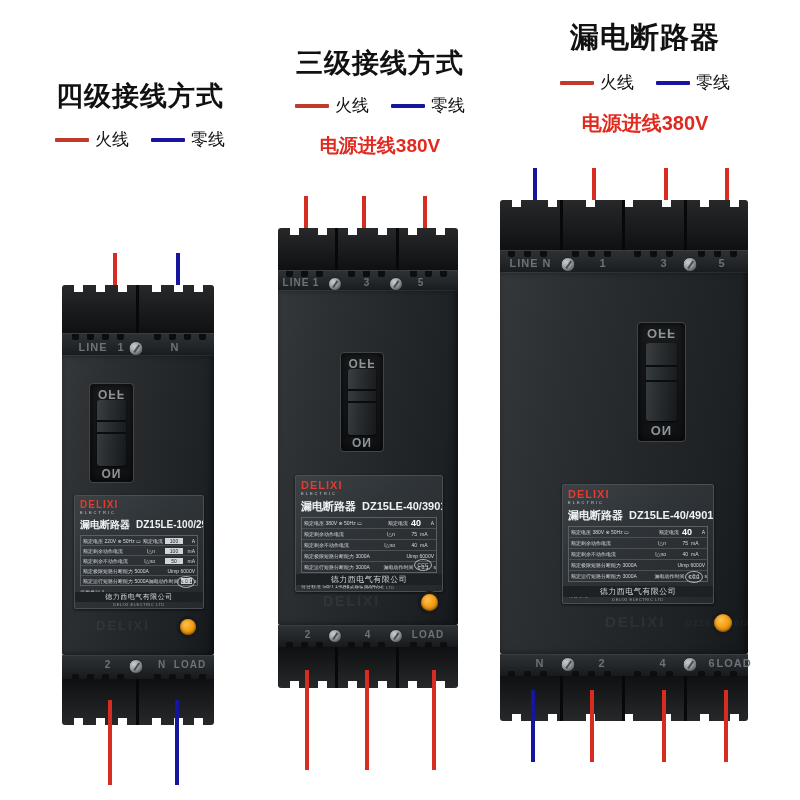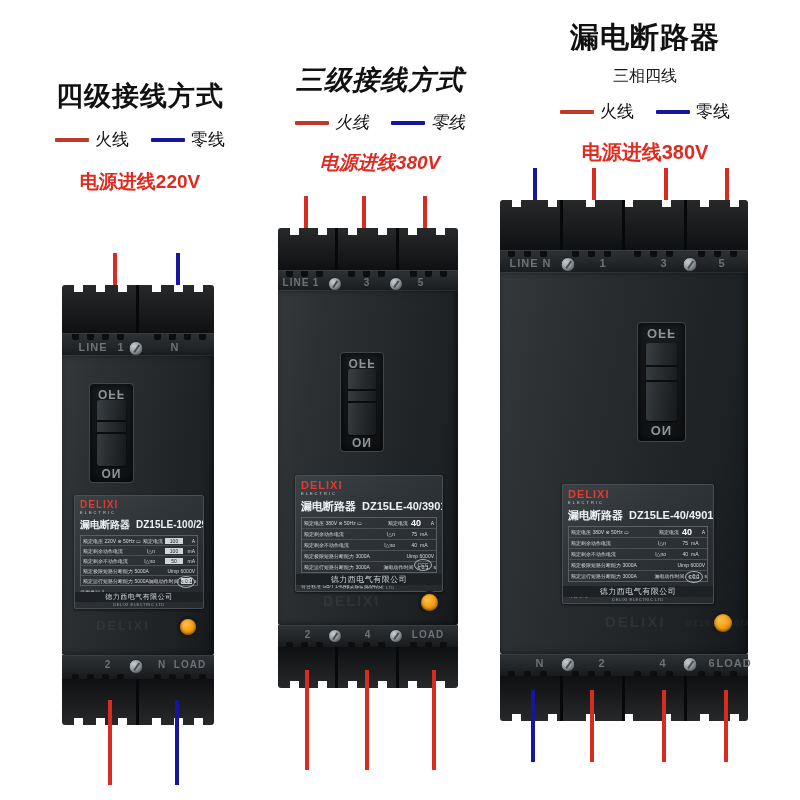--- a/index.html
+++ b/index.html
@@ -146,21 +146,20 @@
     <div class="legend" style="margin-top:14px;font-size:17px;">
       <span class="grp">
         <i class="swatch sw-red" style="width:34px;"></i>
         <span class="leg-text">火线</span>
       </span>
       <span class="grp" style="margin-left:14px;">
         <i class="swatch sw-blue" style="width:34px;"></i>
         <span class="leg-text">零线</span>
       </span>
     </div>
-    <div class="supply" style="font-size:19px;margin-top:18px;">电源进线220V</div>
   </div>
 
   <div class="wire w-red" style="left:113px;top:253px;height:45px;"></div>
   <div class="wire w-blue" style="left:176px;top:253px;height:45px;"></div>
 
   <div class="breaker" style="left:62px;top:285px;width:152px;height:440px;">
     <div class="cap" style="top:0;height:48px;">
       <div class="notch" style="left:12px;"></div>
       <div class="notch" style="left:34px;"></div>
       <div class="notch" style="left:56px;"></div>
@@ -266,21 +265,21 @@
       <div class="notch" style="left:90px;"></div>
       <div class="notch" style="left:112px;"></div>
       <div class="notch" style="left:132px;"></div>
       <div class="divider" style="left:74px;"></div>
     </div>
   </div>
 
   <div class="wire w-red" style="left:108px;top:700px;height:85px;"></div>
   <div class="wire w-blue" style="left:175px;top:700px;height:85px;"></div>
 
-  <div class="panel" style="left:255px;top:62px;width:250px;font-style:italic;">
+  <div class="panel" style="left:255px;top:45px;width:250px;">
     <div class="title" style="font-size:27px;">三级接线方式</div>
     <div class="legend" style="margin-top:13px;font-size:17px;">
       <span class="grp">
         <i class="swatch sw-red" style="width:34px;"></i>
         <span class="leg-text">火线</span>
       </span>
       <span class="grp" style="margin-left:14px;">
         <i class="swatch sw-blue" style="width:34px;"></i>
         <span class="leg-text">零线</span>
       </span>
@@ -408,21 +407,20 @@
       <div class="divider" style="left:118px;"></div>
     </div>
   </div>
 
   <div class="wire w-red" style="left:305px;top:670px;height:100px;"></div>
   <div class="wire w-red" style="left:365px;top:670px;height:100px;"></div>
   <div class="wire w-red" style="left:432px;top:670px;height:100px;"></div>
 
   <div class="panel" style="left:500px;top:18px;width:290px;">
     <div class="title" style="font-size:29px;">漏电断路器</div>
-    <div class="subtitle" style="font-size:16px;margin-top:8px;">三相四线</div>
     <div class="legend" style="margin-top:13px;font-size:17px;">
       <span class="grp">
         <i class="swatch sw-red" style="width:34px;"></i>
         <span class="leg-text">火线</span>
       </span>
       <span class="grp" style="margin-left:14px;">
         <i class="swatch sw-blue" style="width:34px;"></i>
         <span class="leg-text">零线</span>
       </span>
     </div>

